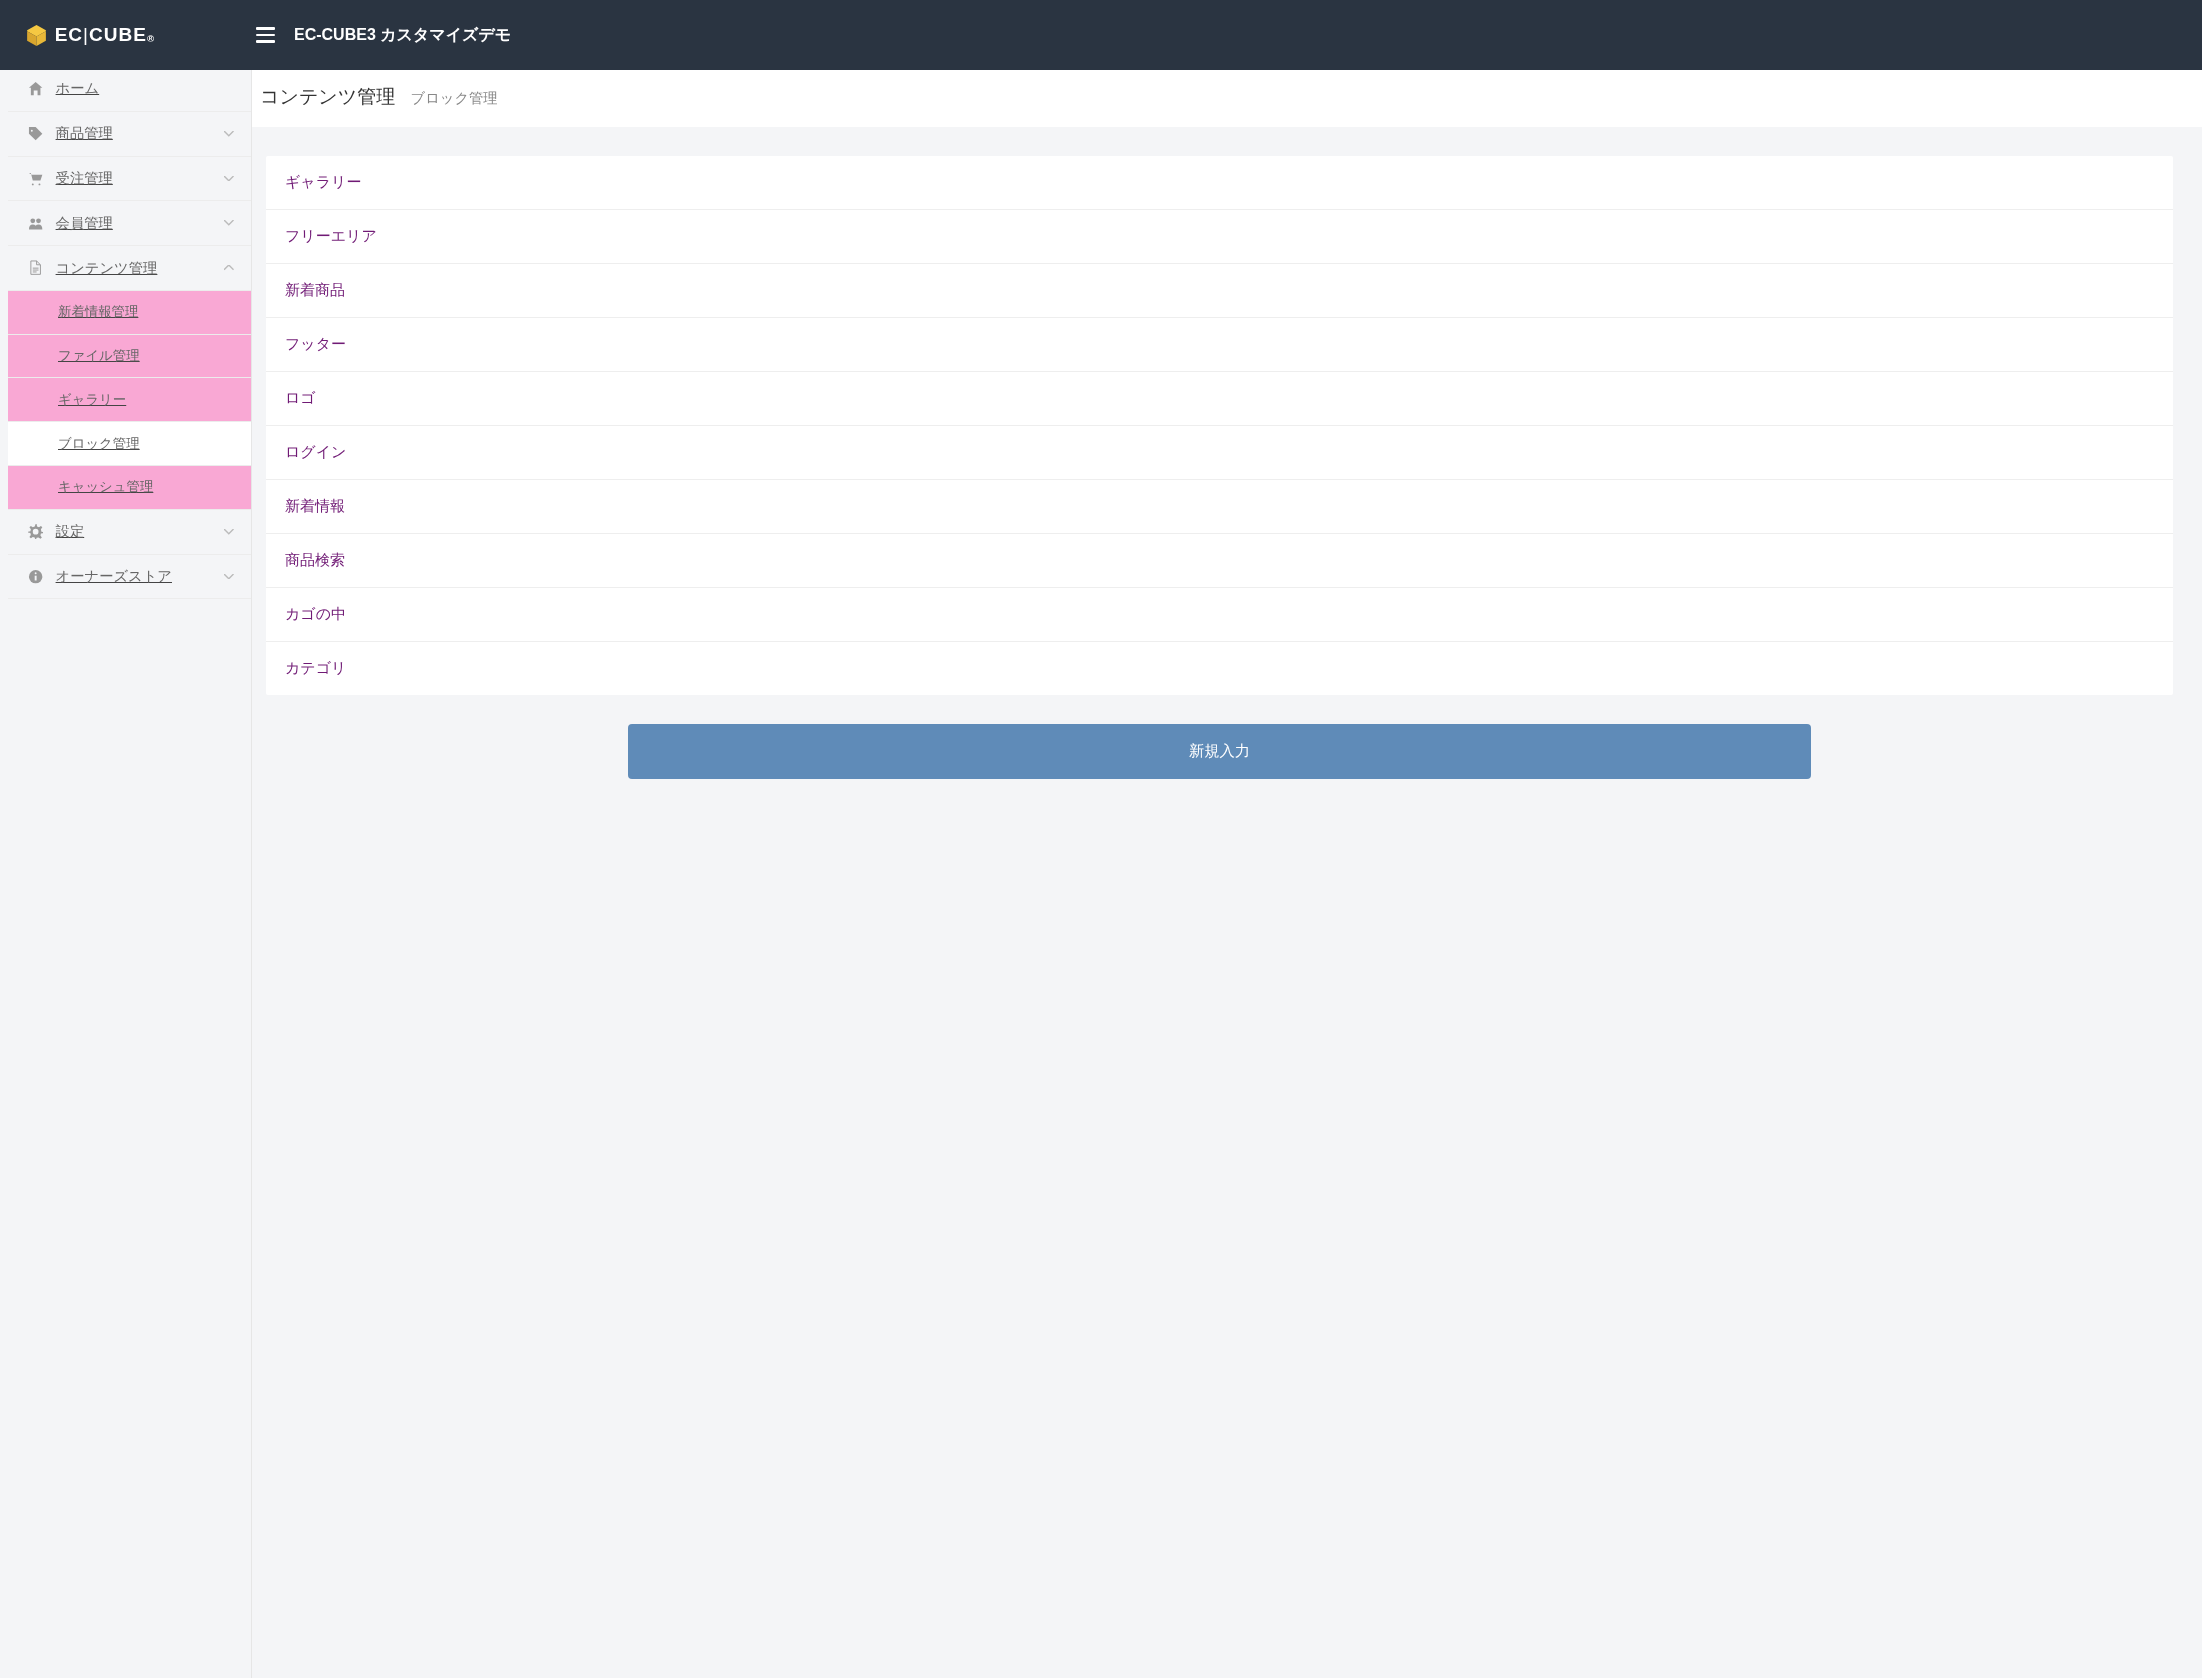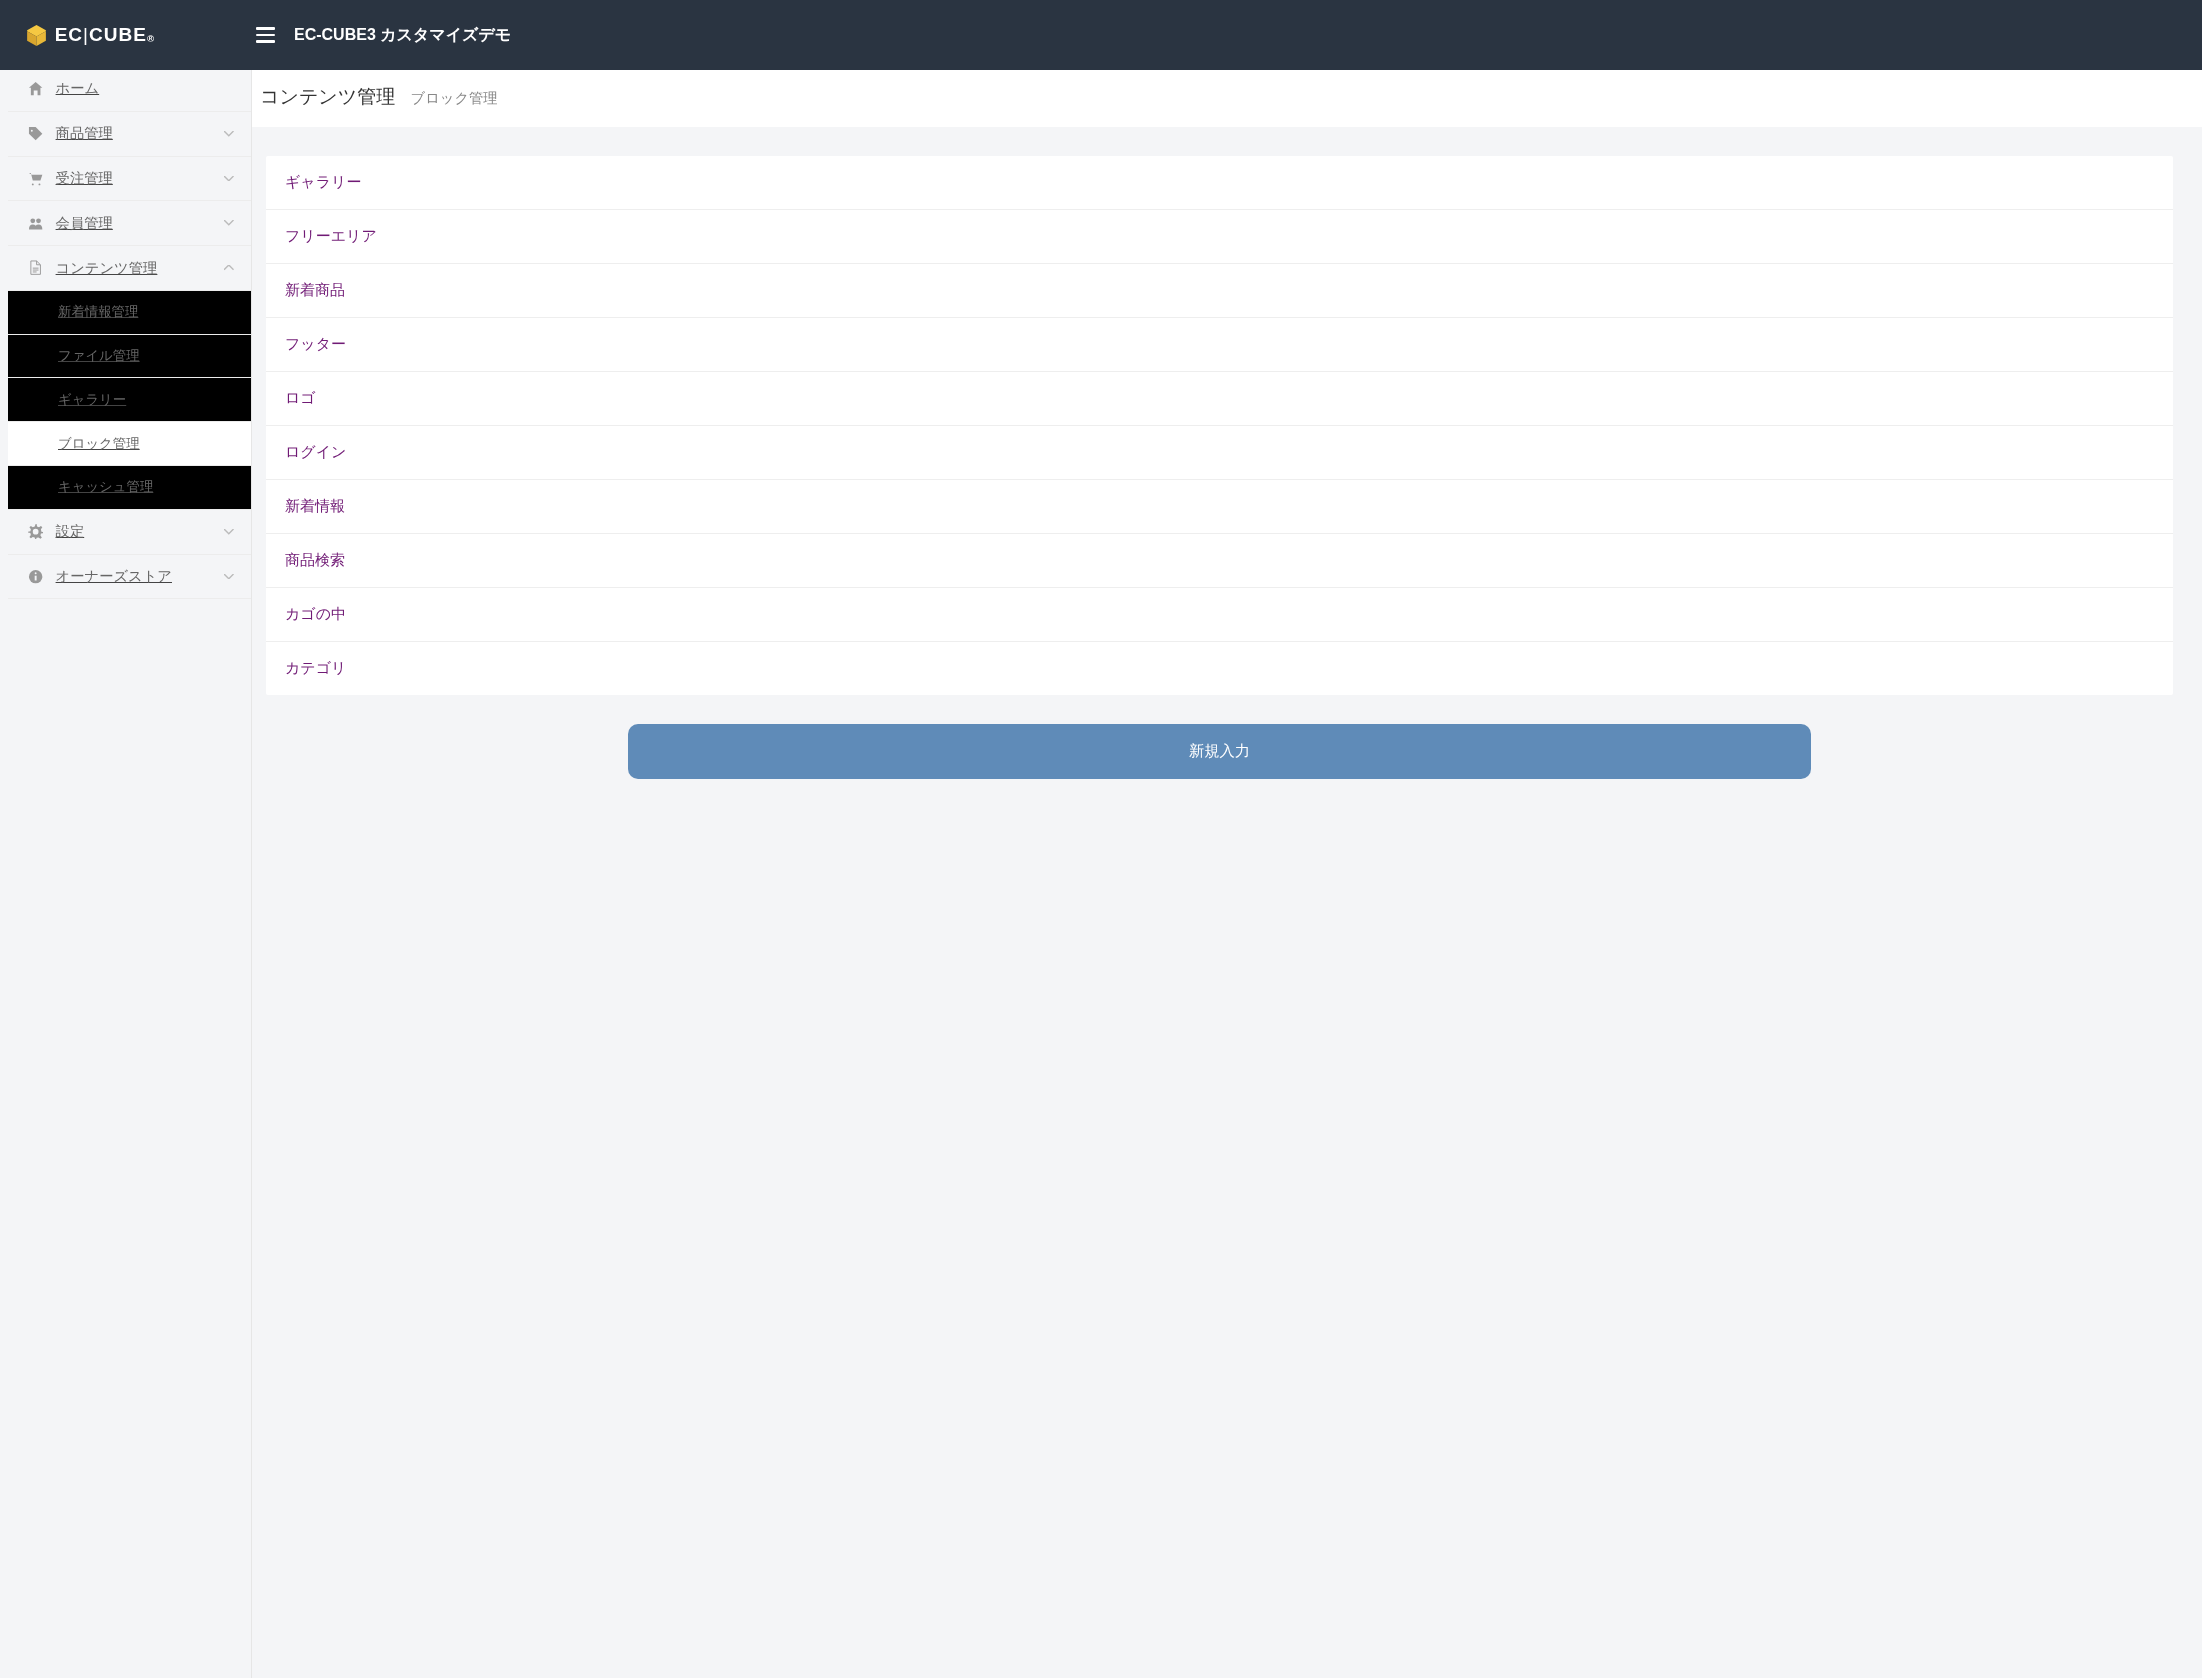--- a/index.html
+++ b/index.html
@@ -117,21 +117,21 @@
       margin-left: auto;
       color: #bbb;
       font-size: 11.5px;
     }
     .nav-subitem {
       padding: 12.4px 17px 12.4px 50px;
       cursor: pointer;
       border-bottom: 1px solid #ececec;
       color: #666;
       font-size: 13.4px;
-      background: #000000;
+      background: #f9a8d4;
     }
     .nav-subitem.active {
       background: #fff;
     }
     
     
     .main {
       margin-left: 237px;
       margin-top: 67px;
     }
@@ -179,21 +179,21 @@
       display: flex;
       justify-content: center;
       padding-top: 29px;
     }
     .btn-primary {
       background: #5f8bb8;
       color: #fff;
       border: none;
       padding: 17px 38px;
       font-size: 15.3px;
-      border-radius: 10px;
+      border-radius: 4px;
       cursor: pointer;
       width: 62%;
     }
     
     svg { display: block; }
   </style>
 </head>
 <body>
 
 <div class="header">

